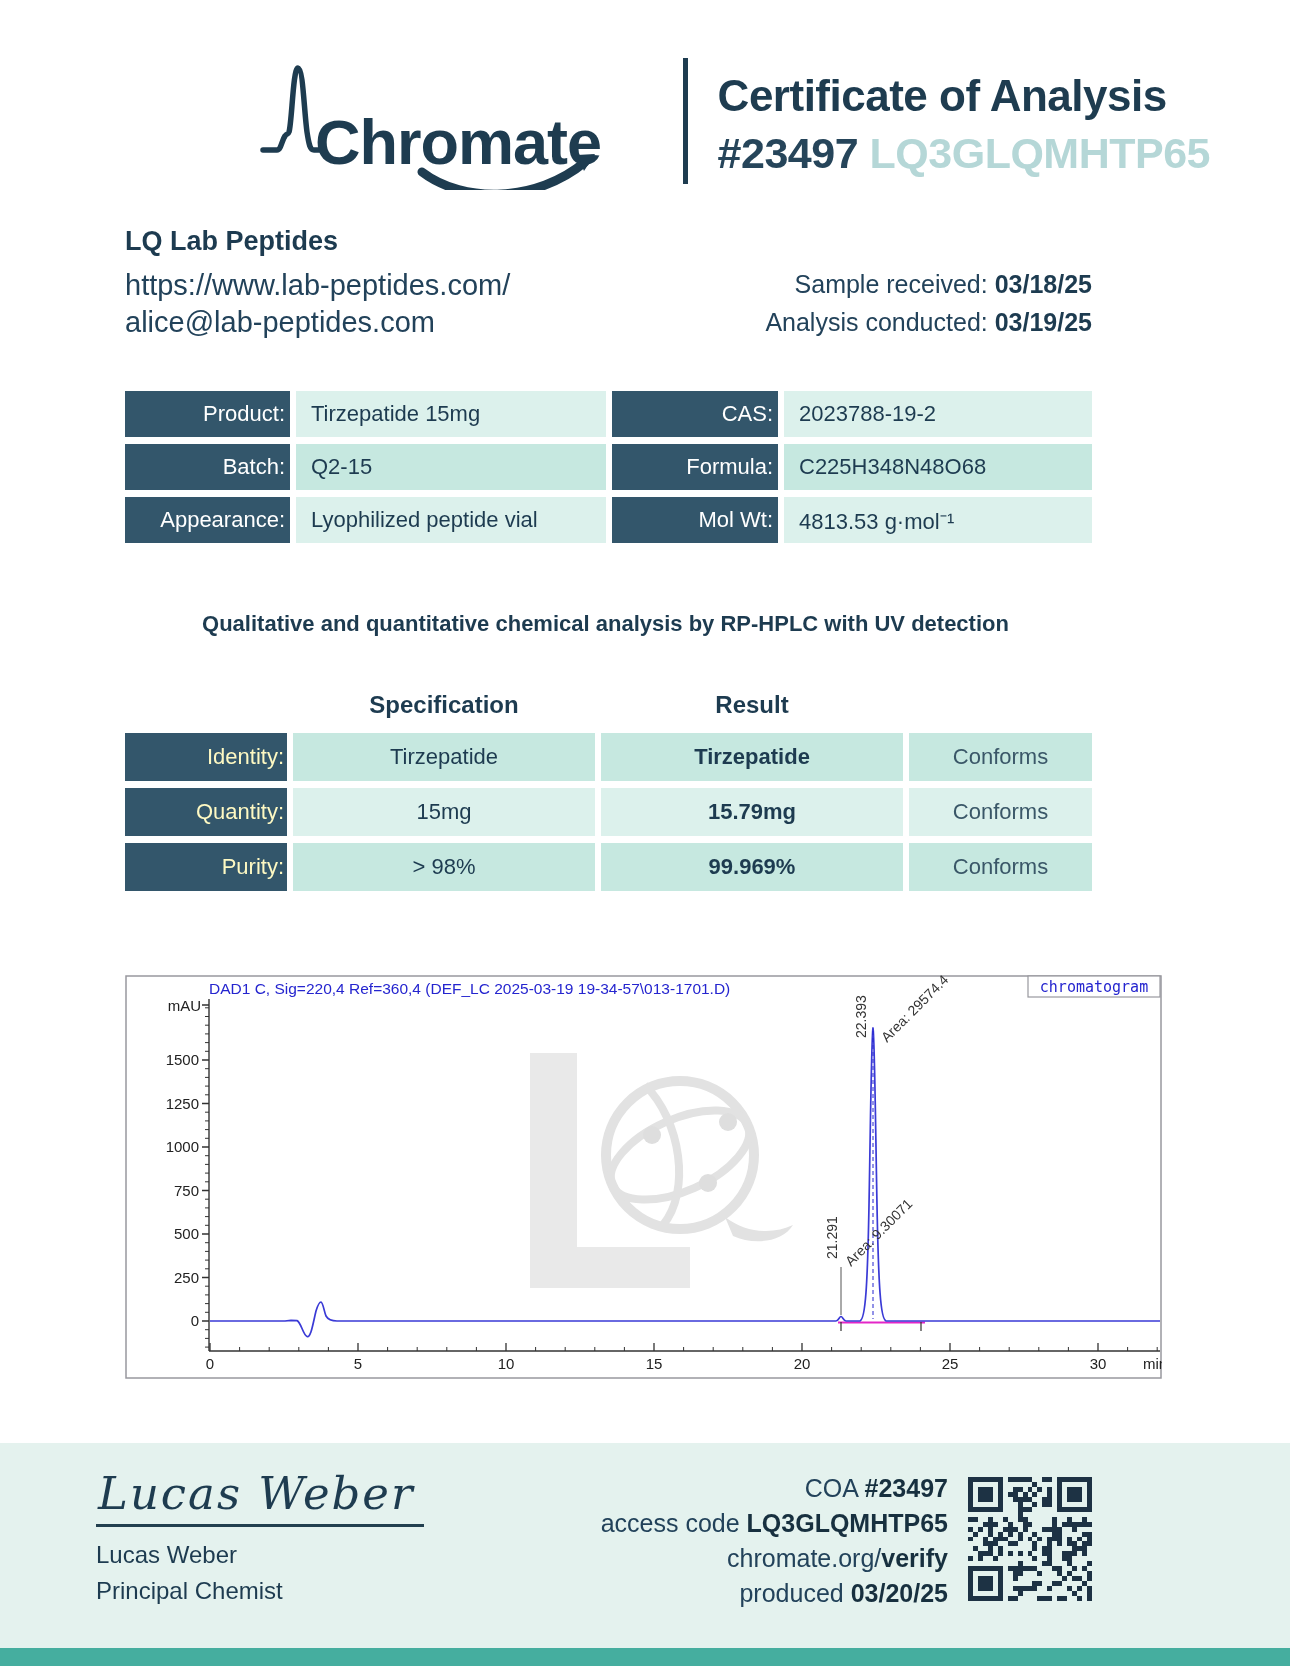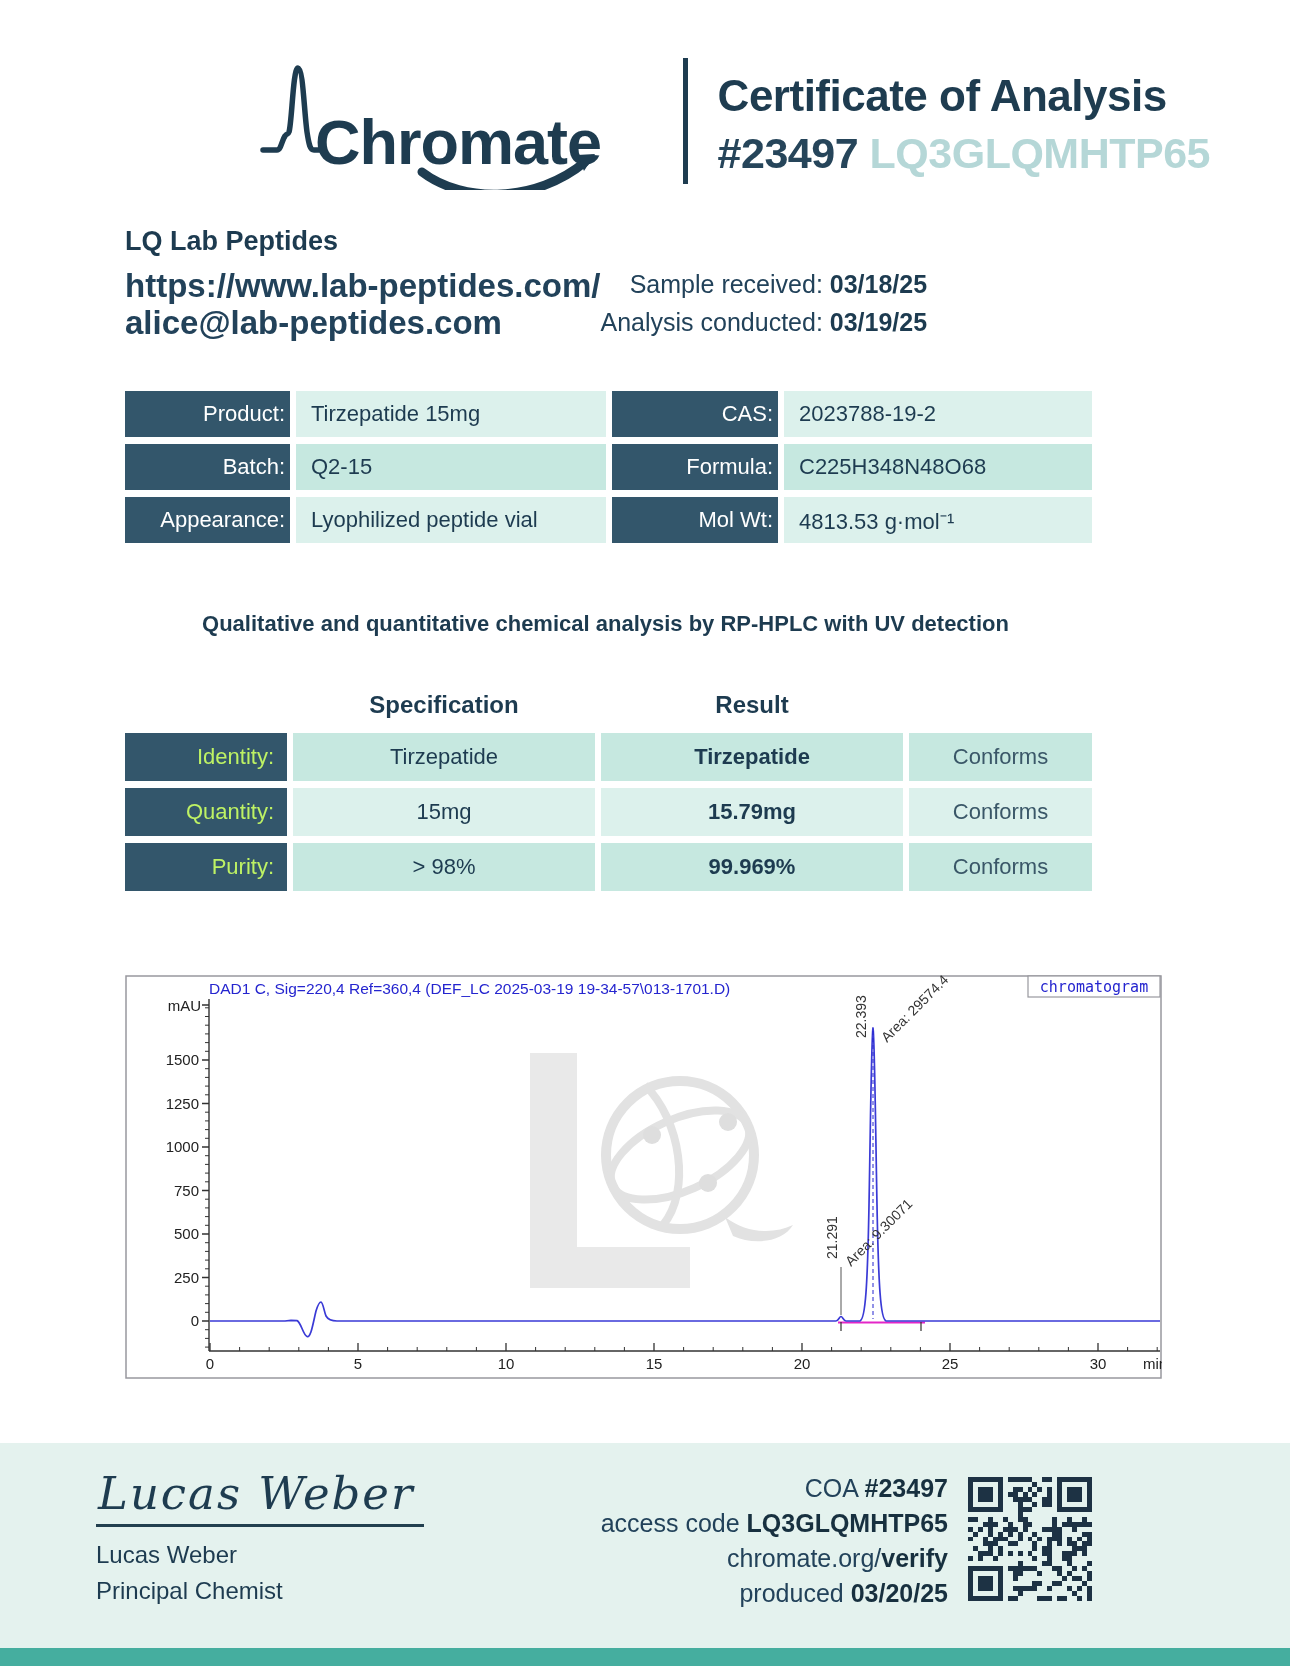--- a/index.html
+++ b/index.html
@@ -11,40 +11,40 @@
   }
   
   .header { display:flex; align-items:center; padding:52px 80px 0 112px;justify-content:flex-end; }
   .logo-svg { width:372px; height:138px; flex:0 0 auto; }
   .hdr-divider { width:5px; height:126px; background:#1e3c50; margin:0 30px 0 52px; flex:0 0 auto; }
   .title-block { padding-top:6px; }
   .coa-title { font-size:44px; font-weight:bold; color:#1e3c50; letter-spacing:-0.5px; }
   .coa-sub { font-size:43px; font-weight:700; color:#26455a; margin-top:8px; letter-spacing:-0.5px; }
   .coa-sub .code { color:#b5d7d7; }
   
-  .company-row { display:flex; justify-content:flex-start; align-items:flex-end; margin:36px 198px 0 125px; }
+  .company-row { display:flex; justify-content:space-between; align-items:flex-end; margin:36px 198px 0 125px; }
   .company-name { font-size:27px; font-weight:bold; margin-bottom:10px; }
-  .company-line { font-size:33px; line-height:37px; color:#22425a;font-weight:bold; }
+  .company-line { font-size:29px; line-height:37px; color:#22425a; }
   .dates-block { text-align:right; font-size:25px; line-height:38px; color:#22425a; }
   .dates-block b { color:#1d3b50; }
   
   .ptable { display:grid; grid-template-columns:165px 310px 166px 308px; gap:7px 6px; margin:50px 0 0 125px; width:961px; }
   .cell { height:46px; display:flex; align-items:center; font-size:22px; }
   .lblc { background:#33566b; color:#ffffff; justify-content:flex-end; padding-right:5px; }
   .valc { padding-left:15px; color:#1d3b50; }
   .ta { background:#dcf1ec; }
   .tb { background:#c6e8e0; }
   
   .method { width:961px; margin:68px 0 0 125px; text-align:center; font-size:22px; font-weight:bold; color:#1d3b50; }
   
   .rhead { display:grid; grid-template-columns:162px 302px 302px 183px; gap:0 6px; margin:54px 0 0 125px; width:961px; }
   .rhead div { text-align:center; font-size:24px; font-weight:bold; }
   .rtable { display:grid; grid-template-columns:162px 302px 302px 183px; gap:7px 6px; margin:14px 0 0 125px; width:961px; }
   .rcell { height:48px; display:flex; align-items:center; justify-content:center; font-size:22px; }
-  .rlbl { background:#33566b; color:#bef264; justify-content:flex-end; padding-right:13px; }
+  .rlbl { background:#33566b; color:#fef9c3; justify-content:flex-end; padding-right:3px; }
   .rres { font-weight:bold; }
   .rsts { color:#3a5768; }
   
   .chart-wrap { position:absolute; left:125px; top:975px; width:1037px; height:404px; }
   
   .footer { position:absolute; left:0; right:0; top:1443px; bottom:0; background:#e4f2ee; }
   .footer-inner { display:flex; justify-content:space-between; padding:24px 198px 0 96px; }
   .sig-wrap { display:inline-block; border-bottom:3px solid #22404f; padding:0 10px 4px 2px; }
   .sig-script { font-family:"DejaVu Serif", serif; font-style:italic; font-size:45px; color:#1e3c50; letter-spacing:2px; }
   .sig-name { font-size:24px; margin-top:14px; color:#1d3b50; }

